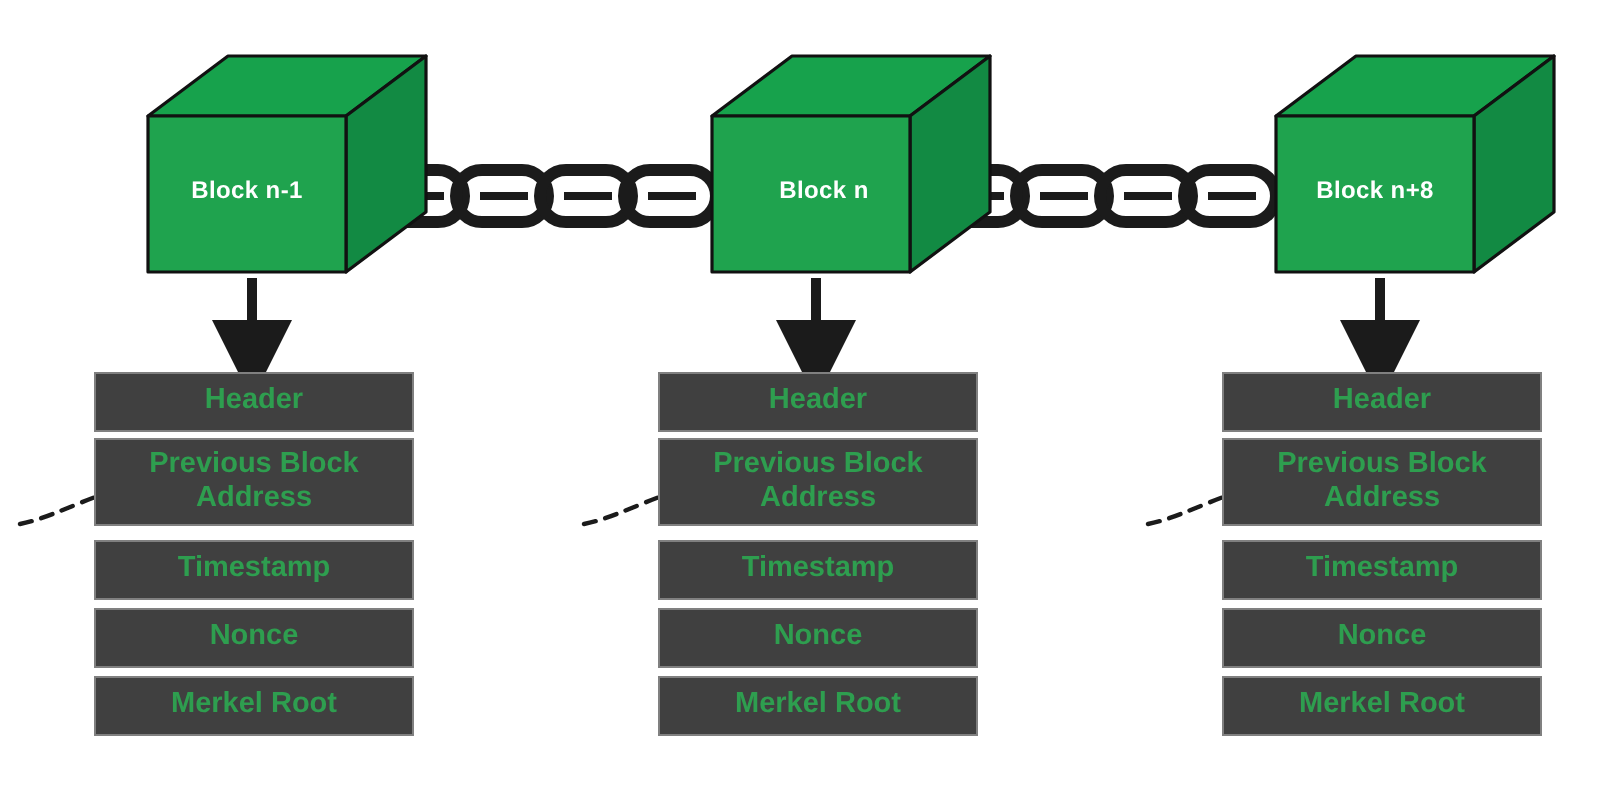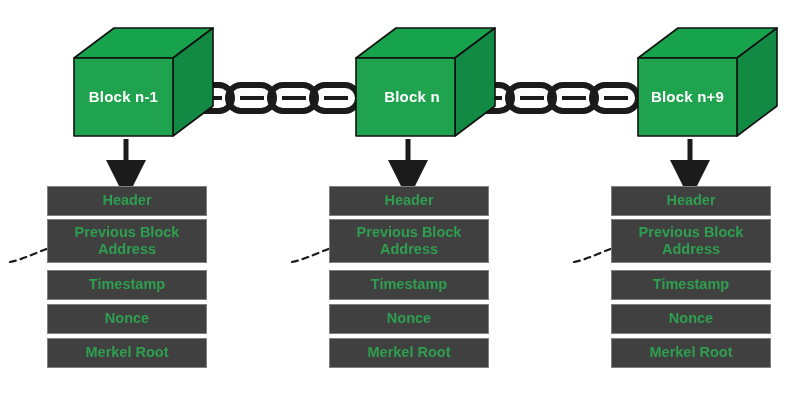--- a/index.html
+++ b/index.html
@@ -22,21 +22,21 @@
   #svg-layer {
     position: absolute;
     left: 0;
     top: 0;
     width: 800px;
     height: 400px;
   }
   .cube-label {
     position: absolute;
     color: #ffffff;
-    font-size: 15px;
+    font-size: 12px;
     font-weight: bold;
     letter-spacing: 0.2px;
     white-space: nowrap;
     pointer-events: none;
   }
   .attr-box {
     position: absolute;
     box-sizing: border-box;
     border: 1.4px solid #808080;
     background: #404040;
@@ -137,21 +137,21 @@
     <g>
       <path d="M292,262 C312,258 330,245 358,241" fill="none" stroke="#1b1b1b" stroke-width="2.2" stroke-dasharray="6,5" stroke-linecap="round" marker-end="url(#arrowhead-dashed)"></path>
     </g>
     <g>
       <path d="M574,262 C594,258 612,245 640,241" fill="none" stroke="#1b1b1b" stroke-width="2.2" stroke-dasharray="6,5" stroke-linecap="round" marker-end="url(#arrowhead-dashed)"></path>
     </g>
   </svg>
 
   <div class="cube-label" style="left:74px; top:88px; width:99px; text-align:center;">Block n-1</div>
   <div class="cube-label" style="left:356px; top:88px; width:112px; text-align:center;">Block n</div>
-  <div class="cube-label" style="left:638px; top:88px; width:99px; text-align:center;">Block n+9</div>
+  <div class="cube-label" style="left:638px; top:88px; width:99px; text-align:center;">Block n+8</div>
 
   <div class="attr-box" style="left:47px; top:186px; width:160px; height:30px;">Header</div>
   <div class="attr-box" style="left:47px; top:219px; width:160px; height:44px; padding:0 10px;">Previous Block Address</div>
   <div class="attr-box" style="left:47px; top:270px; width:160px; height:30px;">Timestamp</div>
   <div class="attr-box" style="left:47px; top:304px; width:160px; height:30px;">Nonce</div>
   <div class="attr-box" style="left:47px; top:338px; width:160px; height:30px;">Merkel Root</div>
 
   <div class="attr-box" style="left:329px; top:186px; width:160px; height:30px;">Header</div>
   <div class="attr-box" style="left:329px; top:219px; width:160px; height:44px; padding:0 10px;">Previous Block Address</div>
   <div class="attr-box" style="left:329px; top:270px; width:160px; height:30px;">Timestamp</div>

